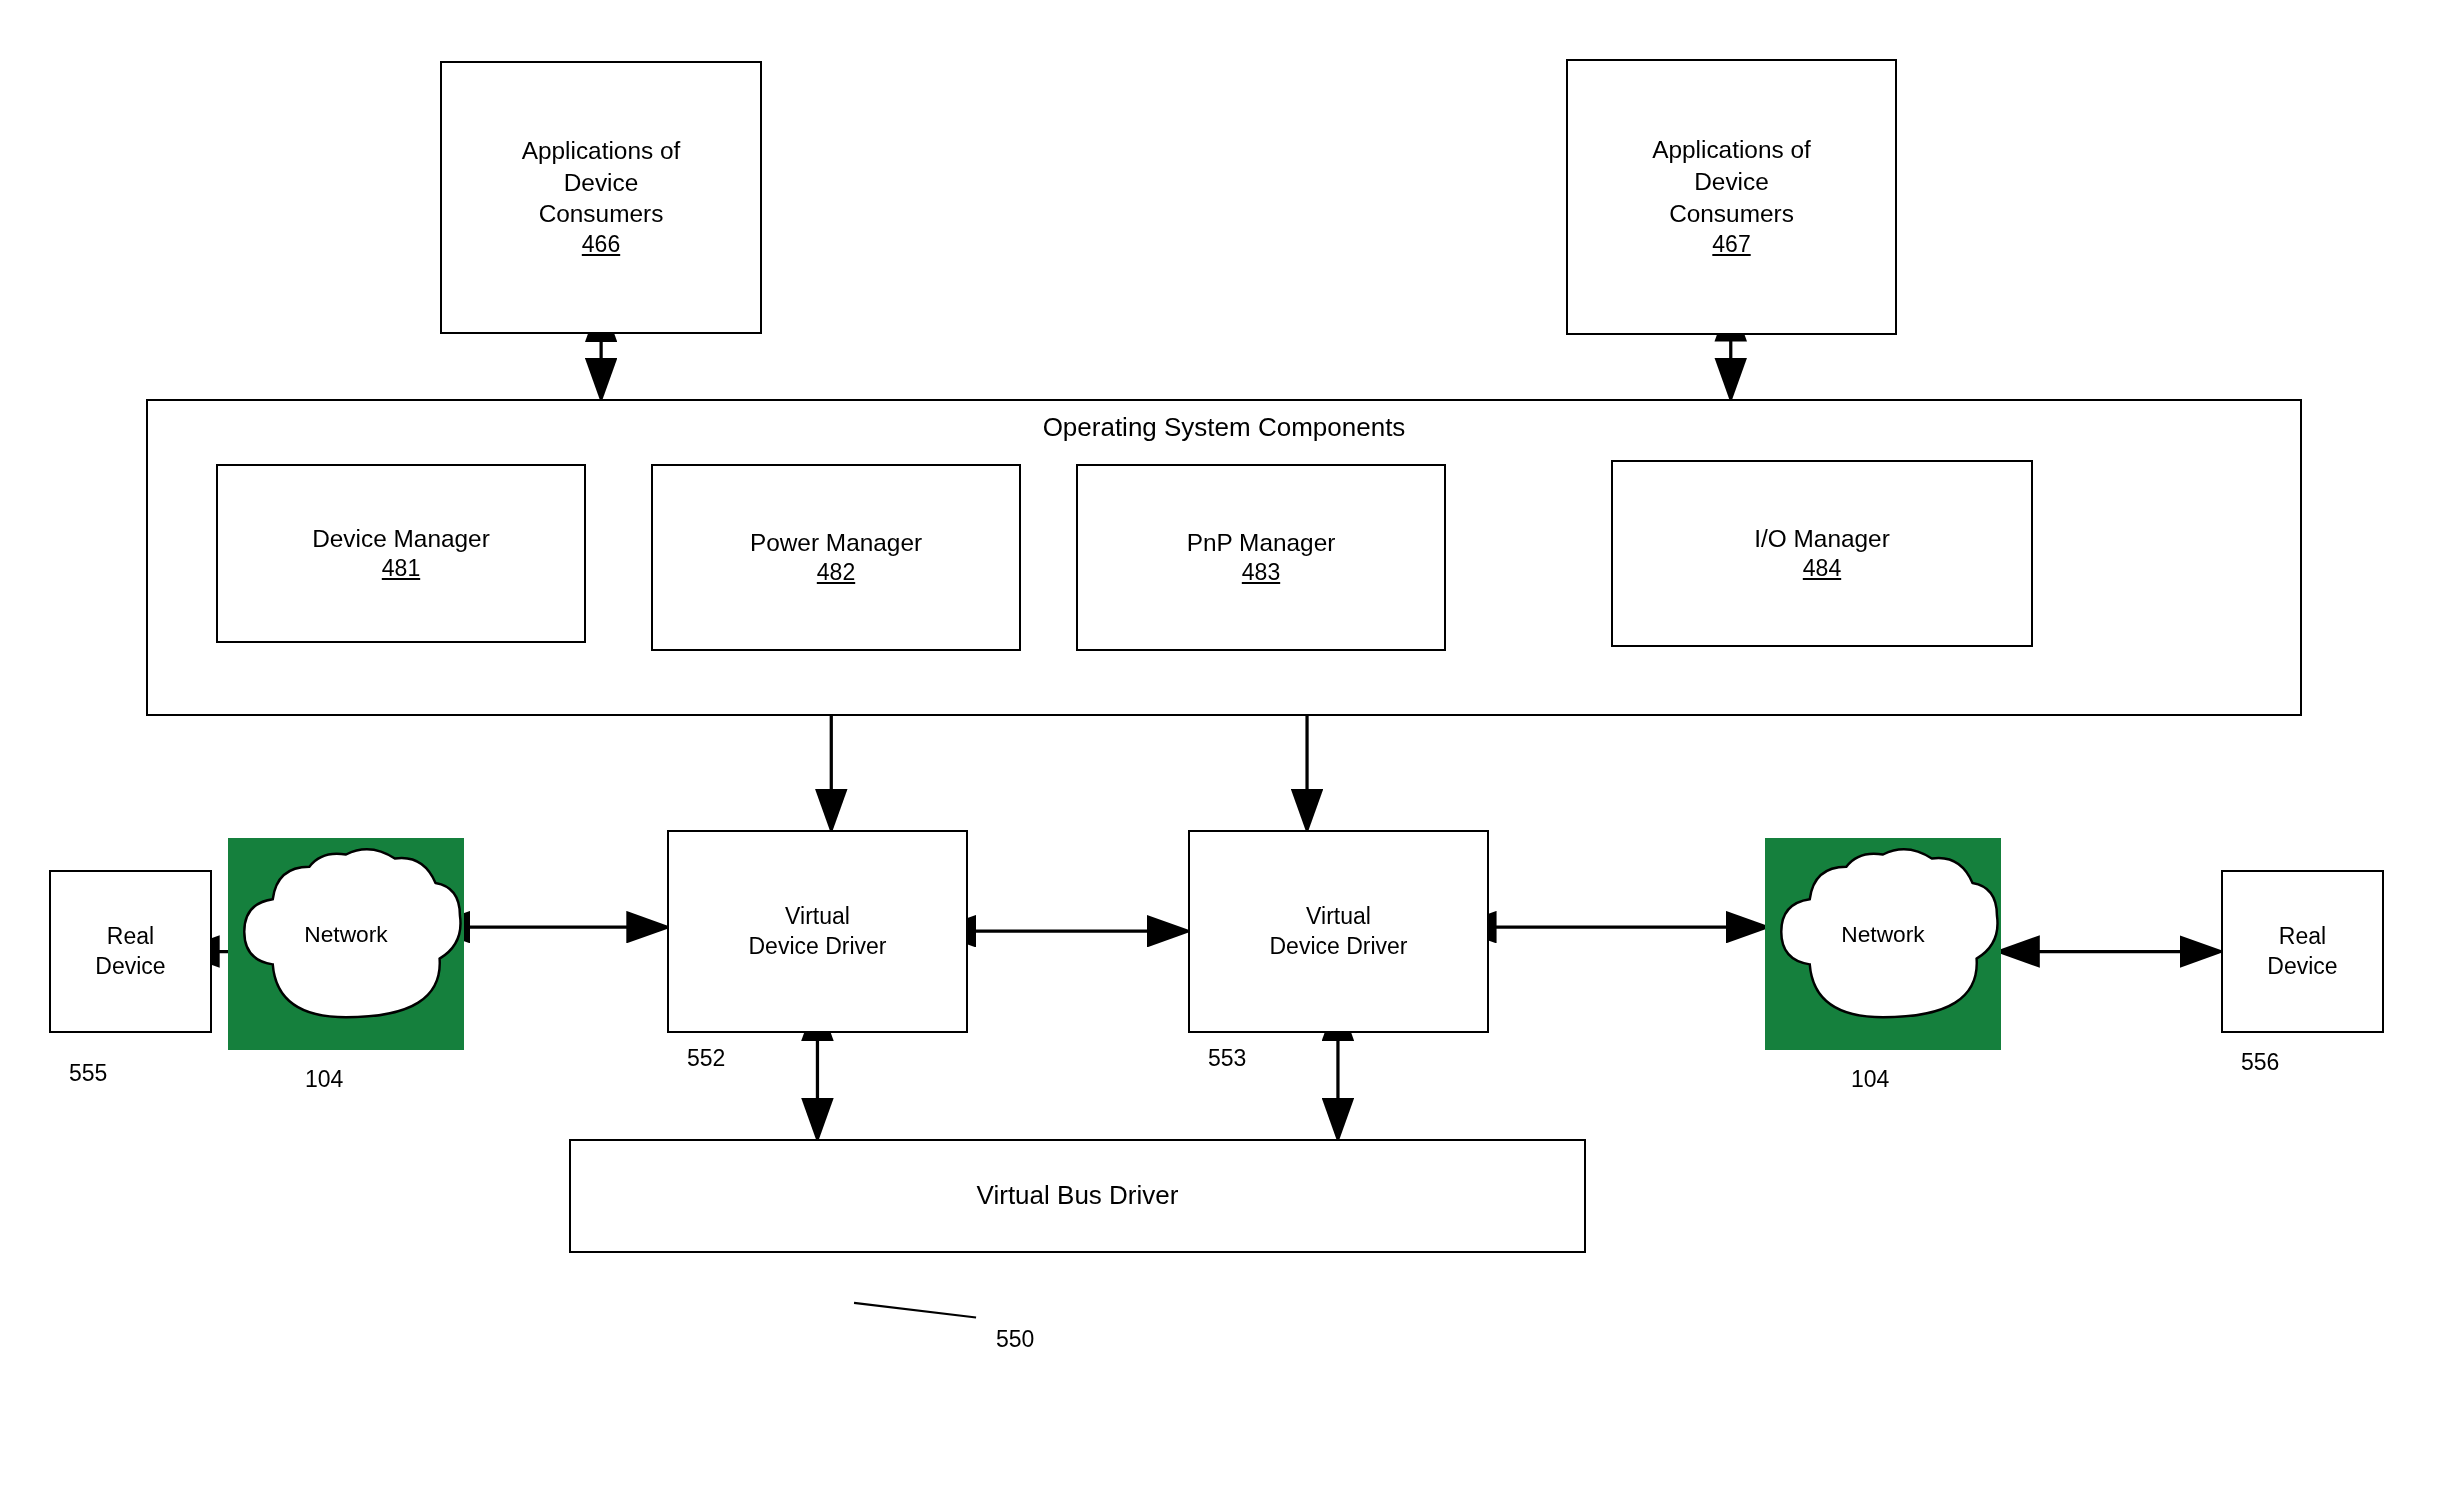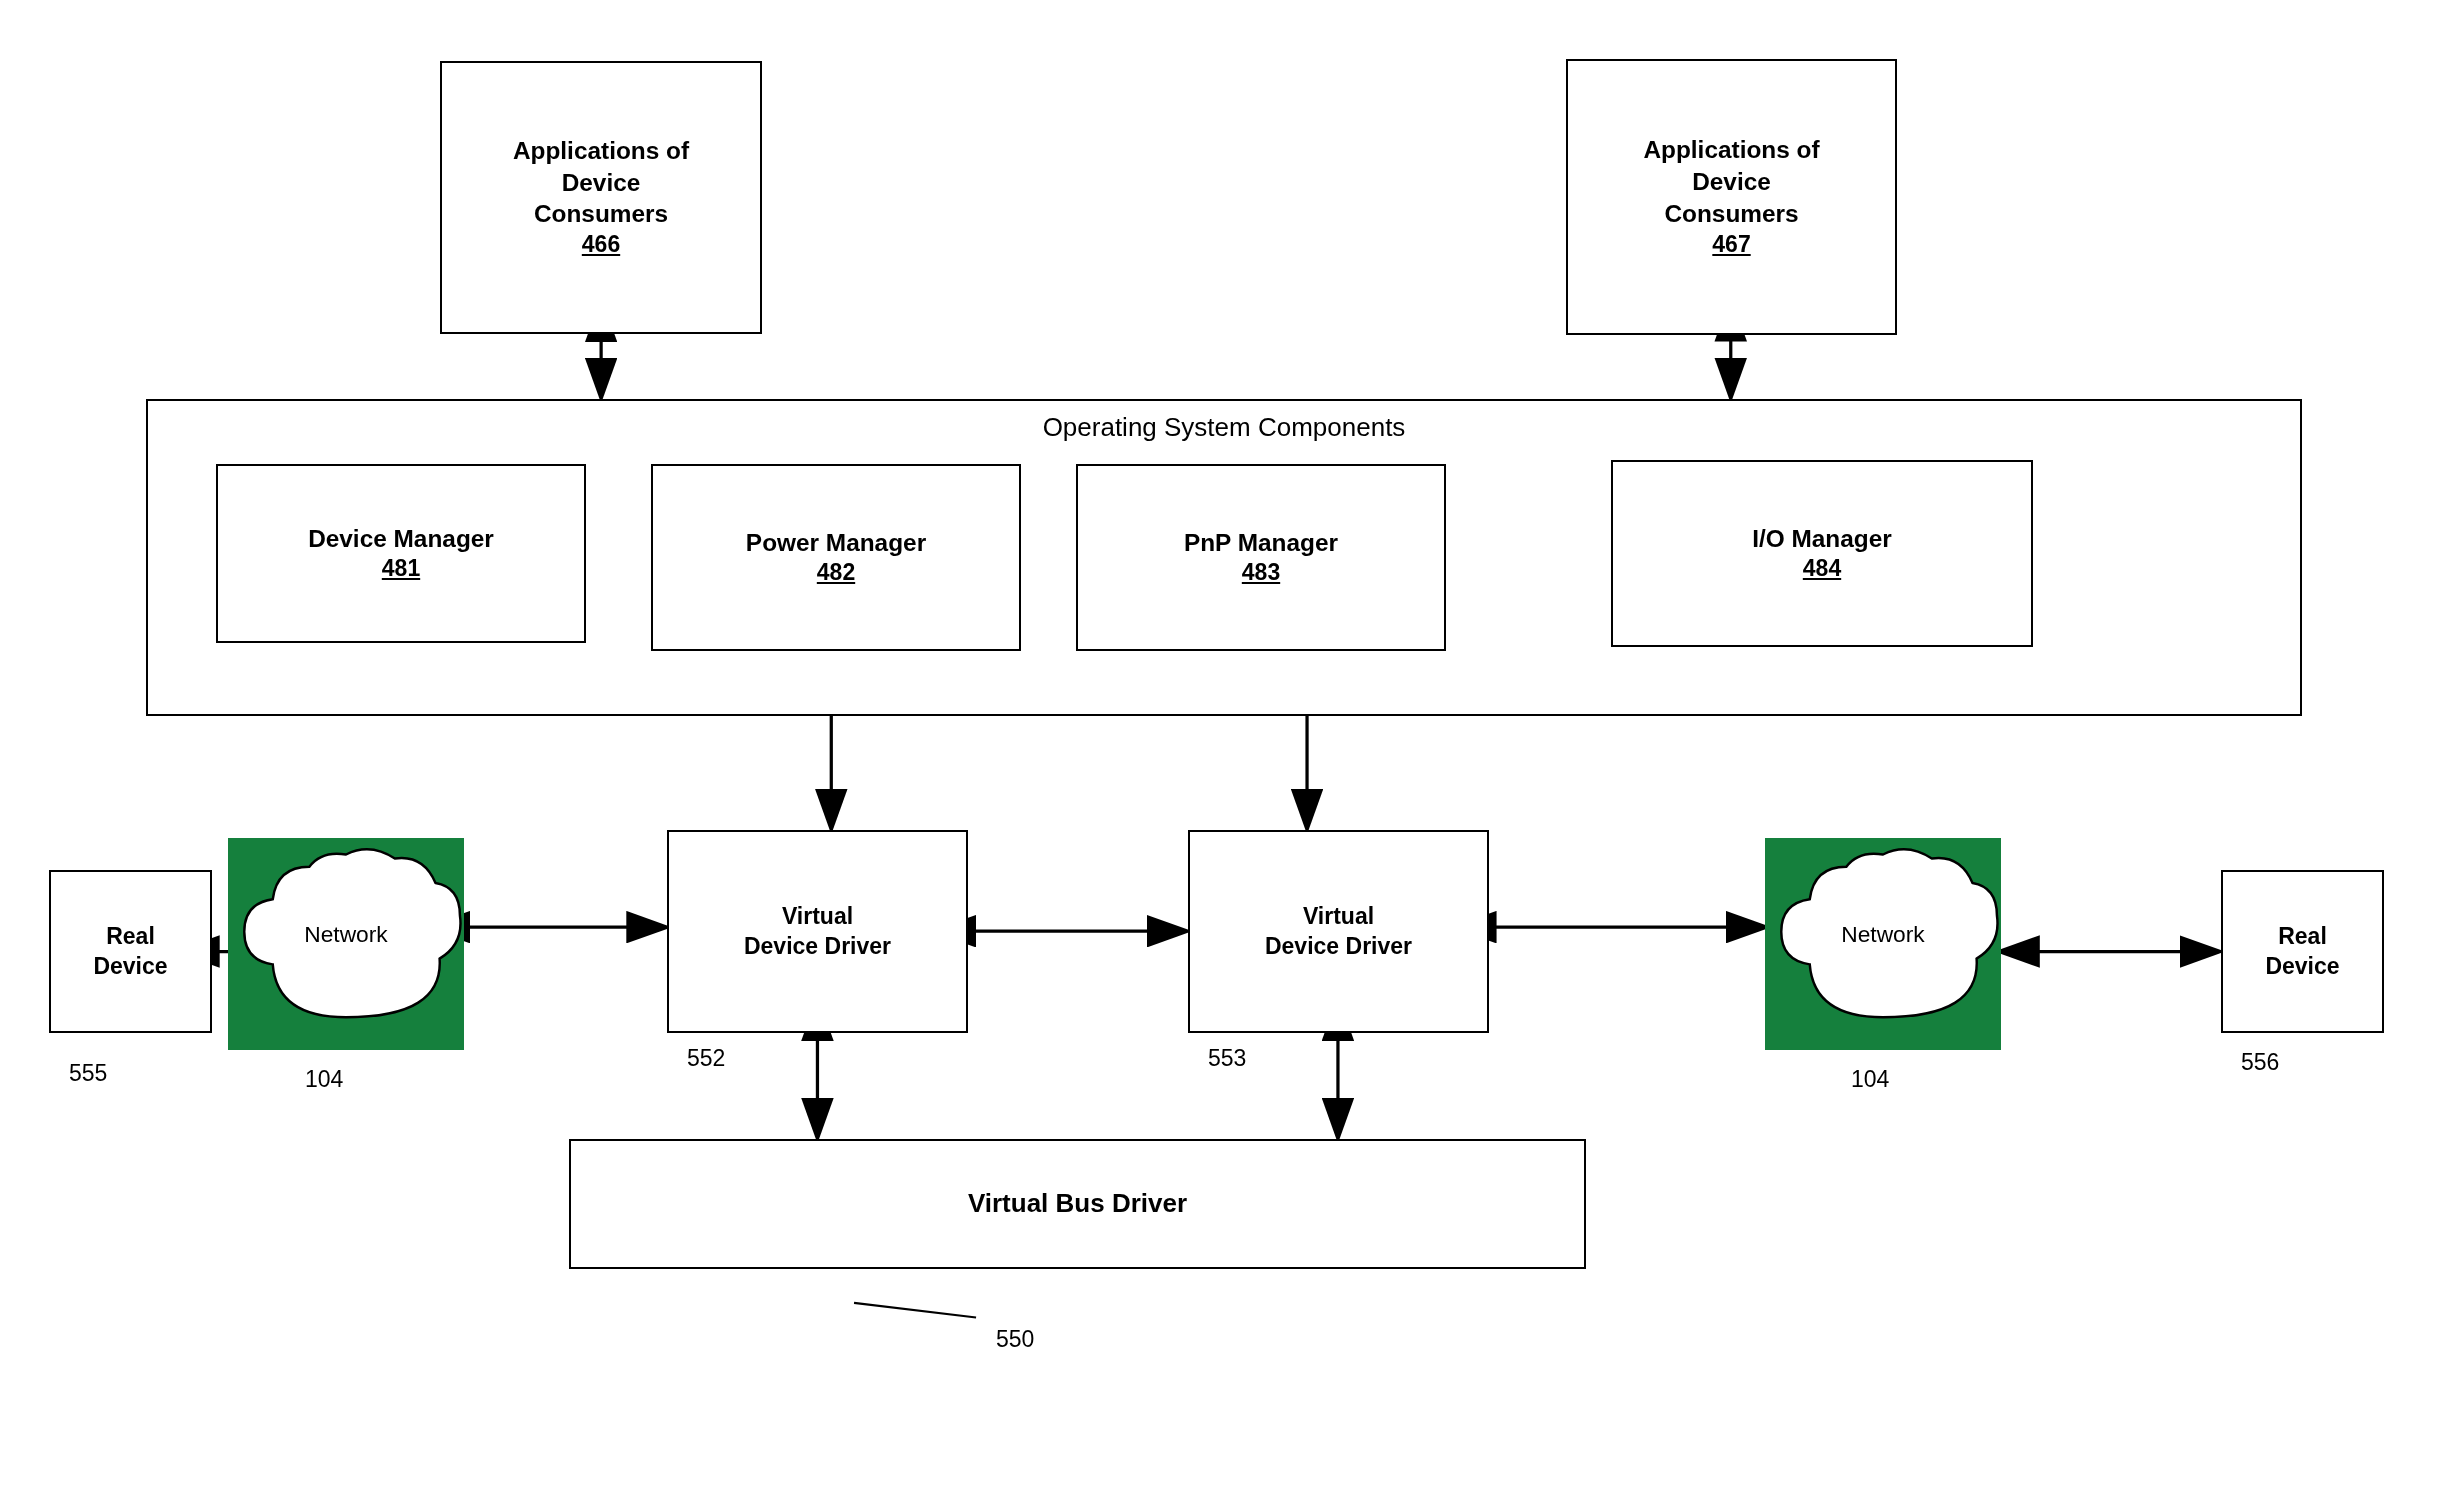--- a/index.html
+++ b/index.html
@@ -21,21 +21,20 @@
       position: absolute;
       border: 2.4px solid #000;
       background: #fff;
       display: flex;
       flex-direction: column;
       align-items: center;
       justify-content: center;
       text-align: center;
       font-size: 23px;
       line-height: 1.3;
-      font-weight: bold;
     }
     .box .ref {
       text-decoration: underline;
       font-size: 23px;
     }
     
     .os-box {
       position: absolute;
       border: 2.4px solid #000;
       background: #fff;
@@ -182,19 +181,19 @@
       <text x="145" y="128" text-anchor="middle" font-size="28" font-family="Arial" fill="#000">Network</text>
     </svg>
   </div>
   <div class="label-text" style="left:1851px; top:1066px;">104</div>
 
   <div class="box" style="left:2221px; top:870px; width:163px; height:163px; font-size:23px;">
     <span>Real<br>Device</span>
   </div>
   <div class="label-text" style="left:2241px; top:1049px;">556</div>
 
-  <div class="box" style="left:569px; top:1139px; width:1017px; height:130px; font-size:26px;text-align:right;">
+  <div class="box" style="left:569px; top:1139px; width:1017px; height:114px; font-size:26px;text-align:right;">
     <span>Virtual Bus Driver</span>
   </div>
   <div class="label-text" style="left:984px; top:1326px;margin-left:12px;">550</div>
 
 </div>
 
 
 </body></html>

